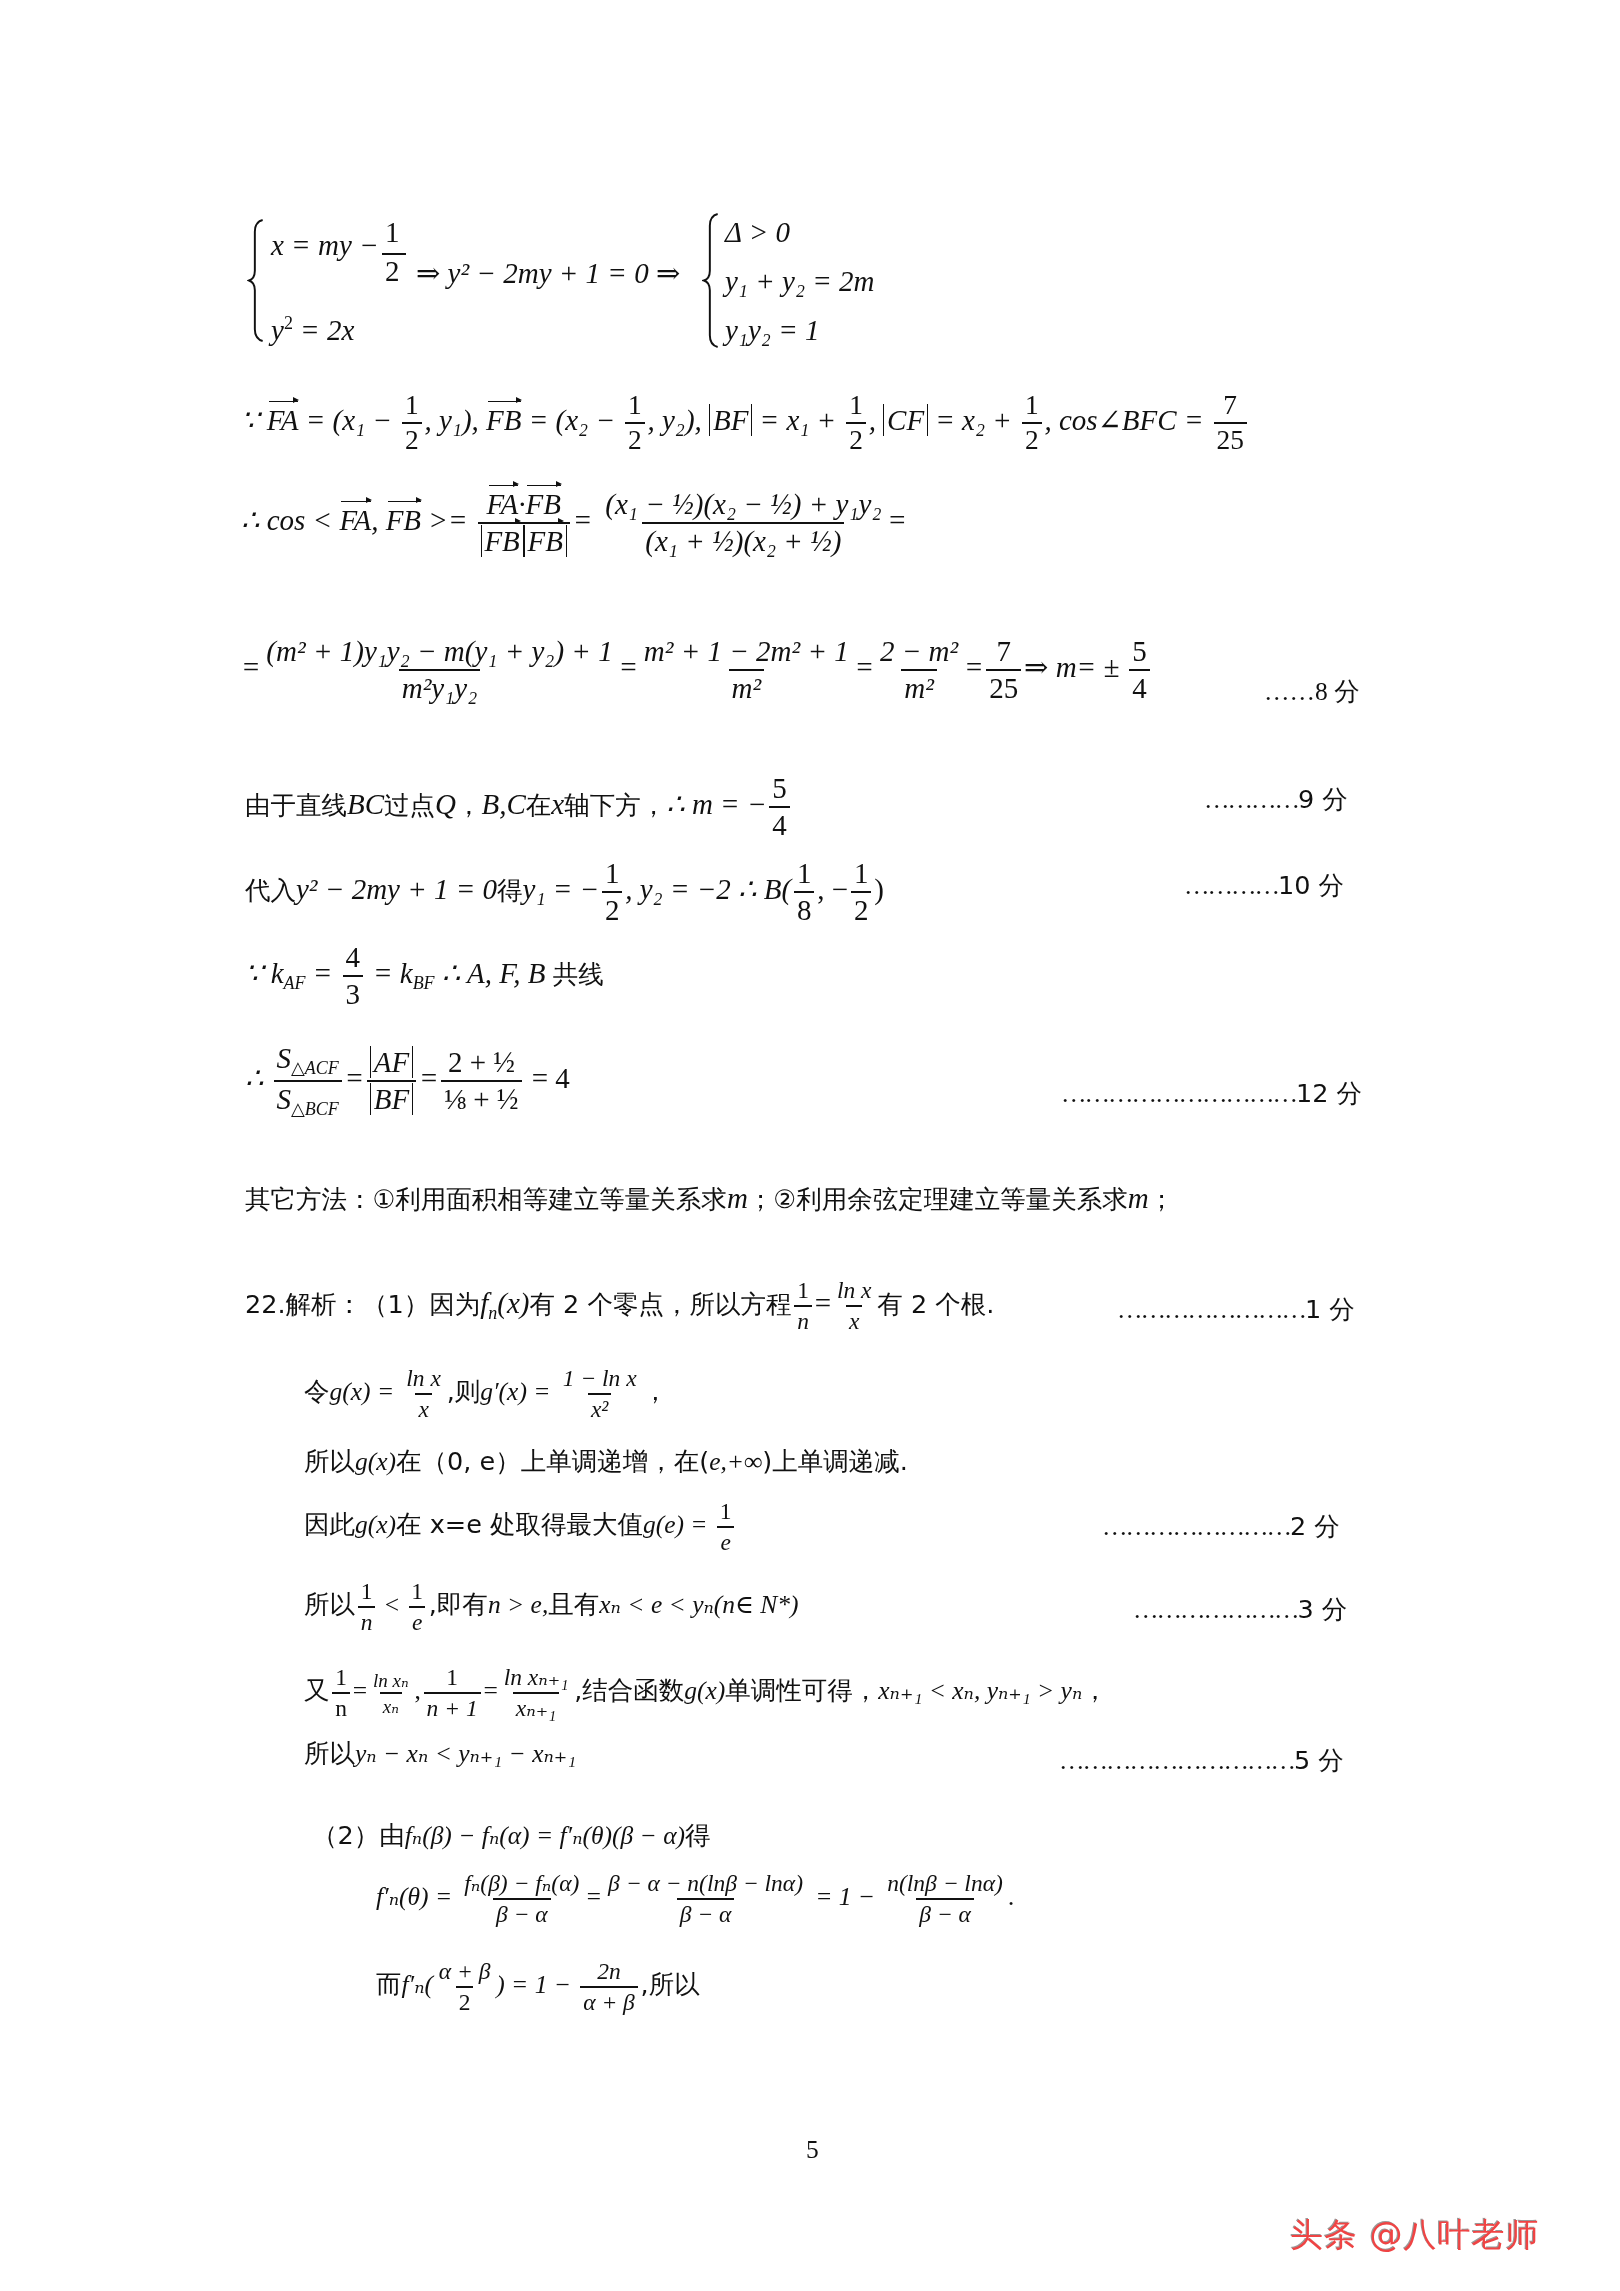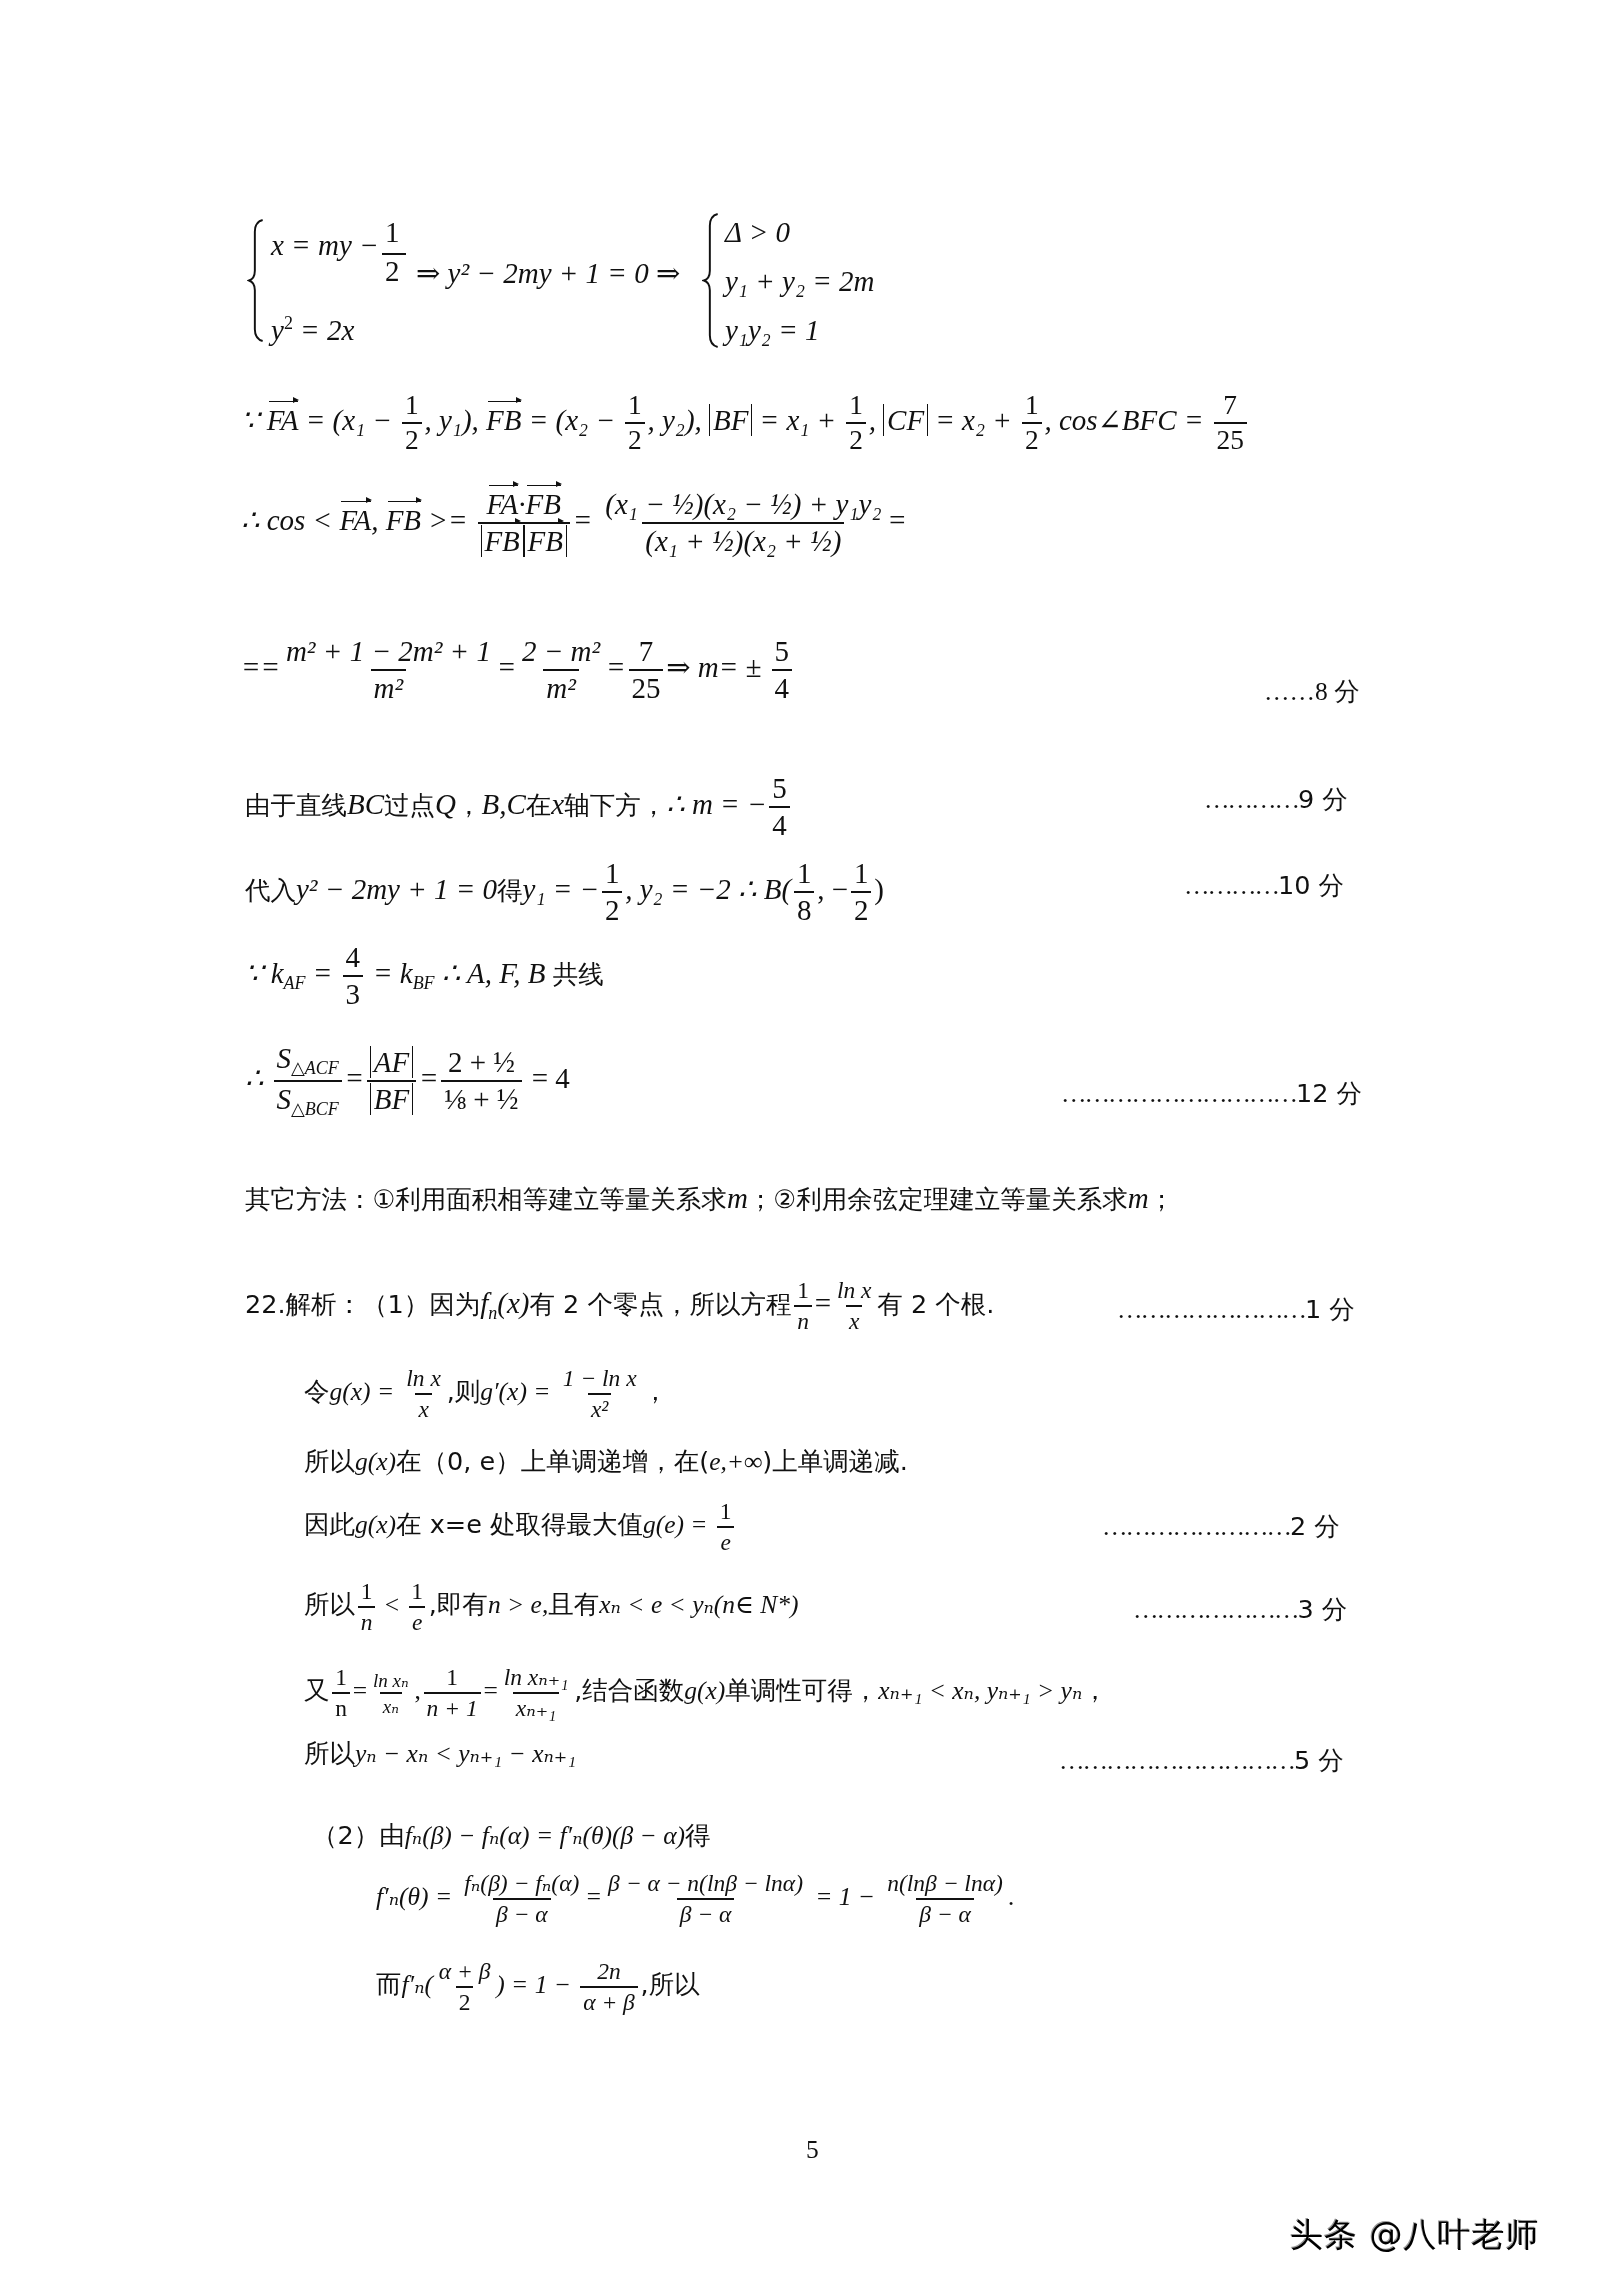--- a/index.html
+++ b/index.html
@@ -16,21 +16,21 @@
   sub { font-size: 62%; vertical-align: -0.35em; }
   sup { font-size: 62%; vertical-align: 0.6em; }
   .vec { position: relative; display: inline-block; }
   .vec::before { content: ""; position: absolute; left: 2px; right: 0; top: -4.9px; border-top: 1.5px solid #111; }
   .vec::after { content: ""; position: absolute; right: -1px; top: -8.8px; border-left: 6.9px solid #111; border-top: 3.9px solid transparent; border-bottom: 3.9px solid transparent; }
   .abs { border-left: 1.5px solid #111; border-right: 1.5px solid #111; padding: 0 2.9px; }
   .score { position: absolute; white-space: nowrap; font-size: 25.5px; text-align: center; }
   .score .dots { letter-spacing: -2px; }
   .score .zh { font-size: 25.5px; }
   .page-num { position: absolute; left: 806px; top: 2135px; font-size: 25.5px; font-family: "Liberation Serif", serif; }
-  .watermark { position: absolute; left: 1290px; top: 2213px; font-family: "DejaVu Sans", sans-serif; font-size: 33px; color: #000000; text-shadow: 1px 1px 0 #fff, -1px -1px 0 #999; letter-spacing: 1px; }
+  .watermark { position: absolute; left: 1290px; top: 2213px; font-family: "DejaVu Sans", sans-serif; font-size: 33px; color: #ef4444; text-shadow: 1px 1px 0 #fff, -1px -1px 0 #999; letter-spacing: 1px; }
 </style>
 </head>
 <body>
 
 <div>
   <svg style="position:absolute;left:247px;top:218px" width="19.6" height="125" viewBox="0 0 20 128">
     <path d="M16 2 Q8 4 8 14 L8 54 Q8 62 2 64 Q8 66 8 74 L8 114 Q8 124 16 126" fill="none" stroke="#111" stroke-width="2"></path>
   </svg>
   <div class="line m" style="left:271px;top:231px">
     <span>x = my − </span>
@@ -78,21 +78,24 @@
       <span class="num"><span class="vec">FA</span><span>·</span><span class="vec">FB</span></span>
       <span class="den"><span class="abs"><span class="vec">FB</span></span><span class="abs"><span class="vec">FB</span></span></span>
     </span>=
   <span class="frac">
       <span class="num">(x₁ − ½)(x₂ − ½) + y₁y₂</span>
       <span class="den">(x₁ + ½)(x₂ + ½)</span>
     </span>=
 </div>
 
 <div class="line m" style="left:241px;top:637px">
-  ==<span class="frac">
+  =<span class="frac">
+      <span class="num">(m² + 1)y₁y₂ − m(y₁ + y₂) + 1</span>
+      <span class="den">m²y₁y₂</span>
+    </span>=<span class="frac">
       <span class="num">m² + 1 − 2m² + 1</span>
       <span class="den">m²</span>
     </span>=<span class="frac">
       <span class="num">2 − m²</span>
       <span class="den">m²</span>
     </span>=<span class="frac u">
       <span class="num">7</span>
       <span class="den">25</span>
     </span><span>⇒ m= ± </span><span class="frac u">
       <span class="num">5</span>

